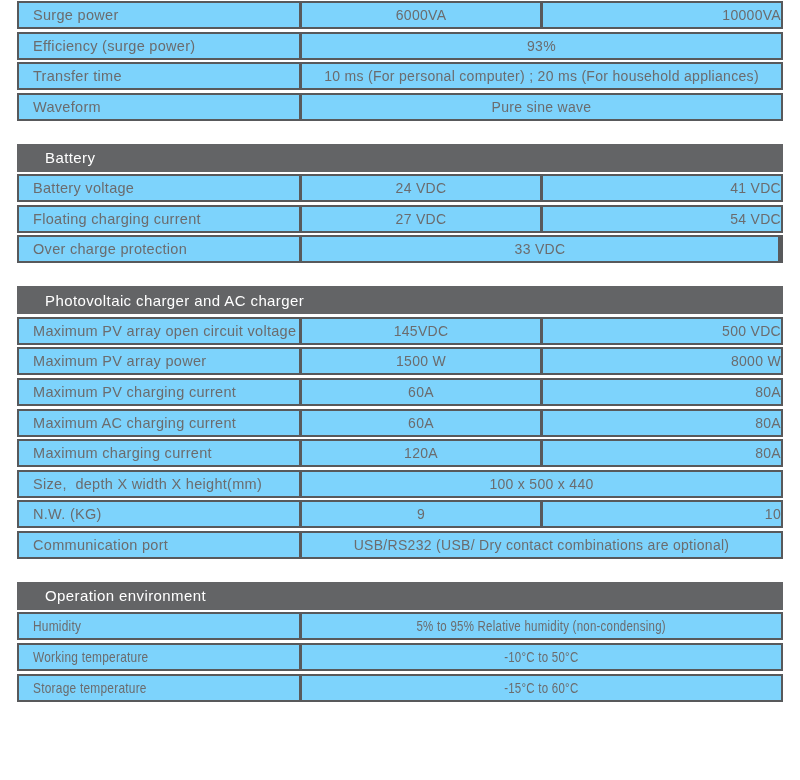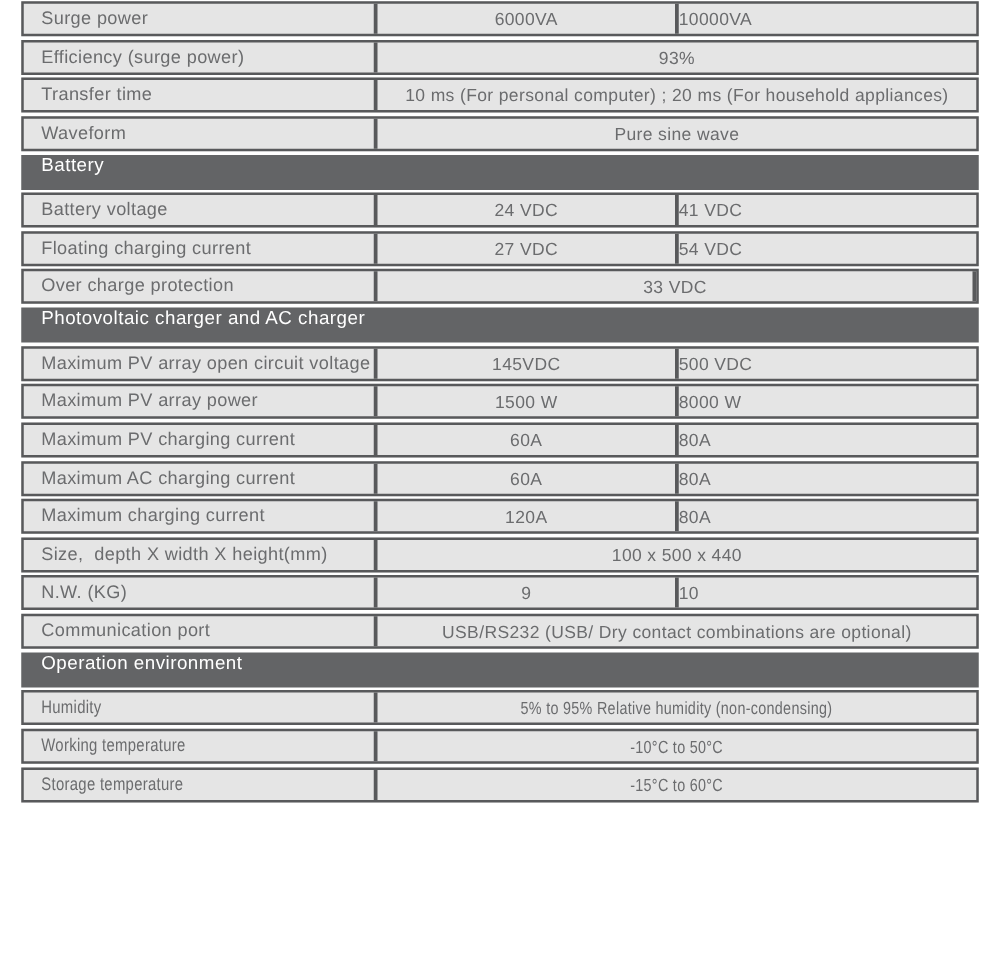--- a/index.html
+++ b/index.html
@@ -10,33 +10,33 @@
     width:800px;height:780px;background:var(--bg);
     font-family:"Liberation Sans","DejaVu Sans",sans-serif;
     position:relative;overflow:hidden;
   }
   .spec-table{
     position:absolute;left:17px;top:1px;width:766px;
     display:flex;flex-direction:column;gap:2.64px;
   }
   .trow{
     display:flex;height:28px;box-sizing:border-box;
-    border:2px solid var(--bc);background:#e5e5e5;align-items:stretch;
+    border:2px solid var(--bc);background:#7dd3fc;align-items:stretch;
   }
   .trow.section{
-    background:var(--bar);border:none;align-items:flex-start;padding-left:16px;
+    background:var(--bar);border:none;align-items:center;padding-left:28px;margin-top:20px;
   }
   .sec-label{
     color:var(--sectext);font-size:15px;letter-spacing:0.4px;white-space:pre;
   }
   .cell{display:flex;align-items:center;box-sizing:border-box;min-width:0;}
   .cell.label{flex:0 0 283px;width:283px;border-right:3px solid var(--bc);padding-left:14px;}
   .cell.v1{flex:1 1 auto;justify-content:center;}
   .cell.v1.mid{border-right:3px solid var(--bc);}
-  .cell.v2{flex:0 0 238px;justify-content:flex-start;}
+  .cell.v2{flex:0 0 238px;justify-content:flex-end;}
   .txt{color:var(--text);font-size:14.5px;letter-spacing:0.3px;white-space:pre;}
   .cell.v1 .txt,.cell.v2 .txt{font-size:14px;letter-spacing:0.3px;}
   .trow.condensed .txt{transform:scaleX(0.82);}
   .trow.condensed .cell.label .txt{transform-origin:left center;}
   .trow.condensed .cell.v1 .txt{transform-origin:center center;}
 </style>
 </head>
 <body>
 
 <div class="spec-table" id="table-root">

